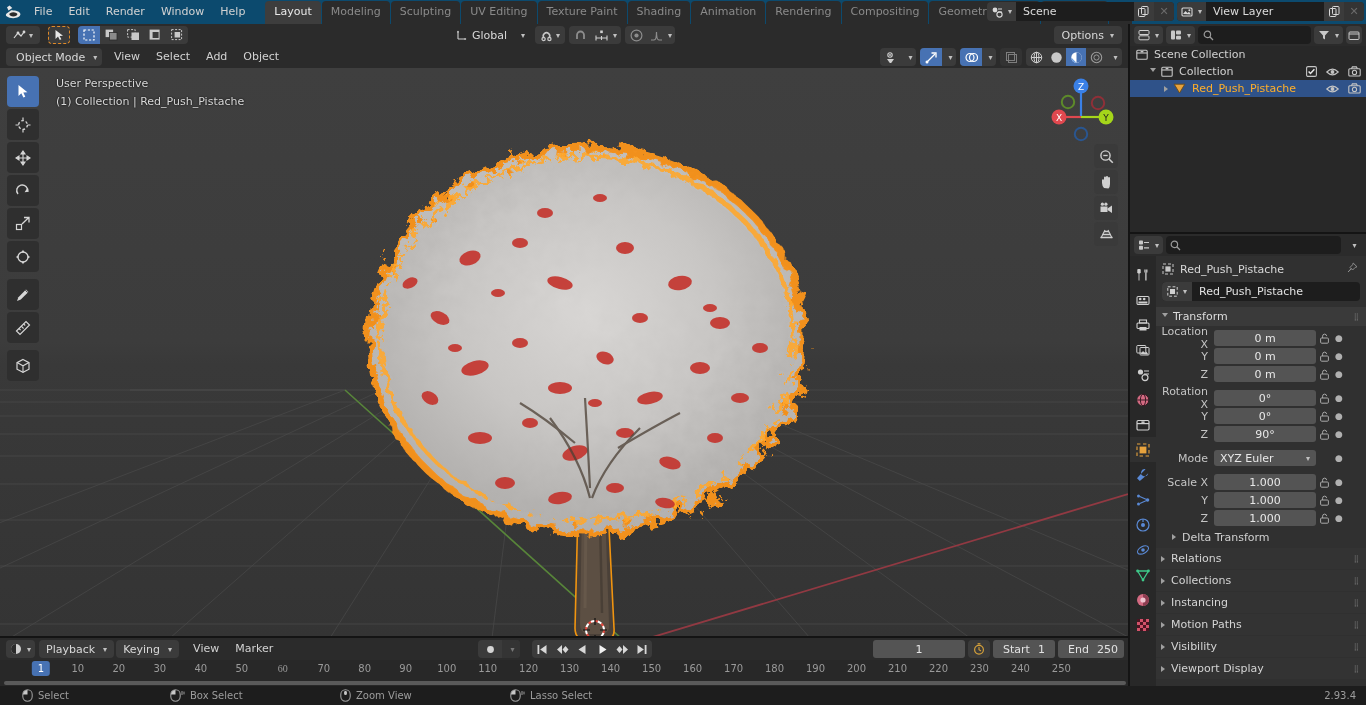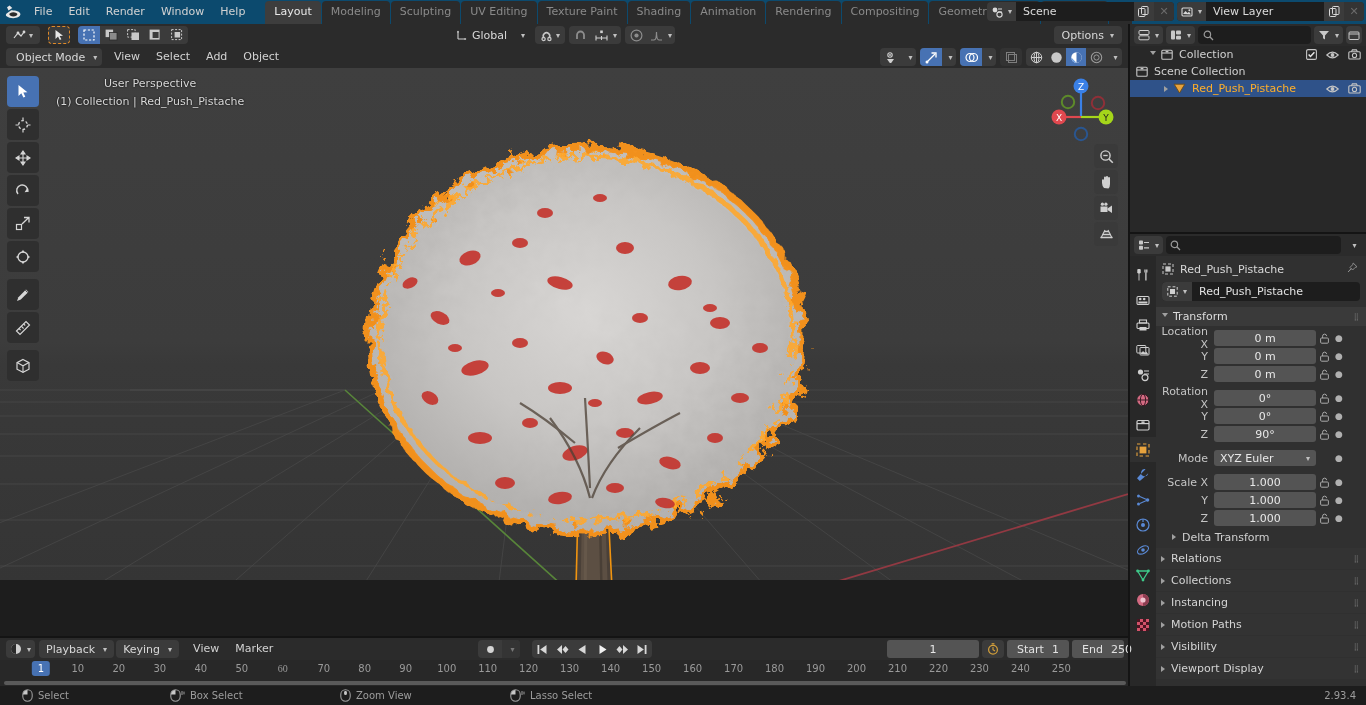--- a/index.html
+++ b/index.html
@@ -61,21 +61,21 @@
   }
   .btn.flat { background: transparent; }
   .btn.icon { width: 22px; padding: 0; }
   .btn.sel-outline { border: 1px dashed #e08a28; background: #3b3b3b; }
   .grp { display: flex; align-items: center; background:#3b3b3b; border-radius: 4px; height: 18px; overflow:hidden; }
   .grp > div { height: 18px; display:flex; align-items:center; justify-content:center; }
   .sep { width: 8px; }
   .dd-arrow { font-size: 8px; color: #c0c0c0; margin-left: 3px; }
 
   
-  .viewport { position: absolute; left: 0; top: 68px; width: 1128px; height: 512px; overflow: hidden; background:#3a3a3a;text-align:center;}
+  .viewport { position: absolute; left: 0; top: 68px; width: 1128px; height: 570px; overflow: hidden; background:#3a3a3a;}
   .vp-text { position: absolute; left: 56px; top: 9px; font-size: 11px; color: #d8d8d8; text-shadow: 0 0 2px #000; }
   .vp-text div { margin-bottom: 5px; }
 
   .toolbar-left { position: absolute; left: 7px; top: 8px; width: 32px; }
   .tool-btn {
     width: 32px; height: 31px; background: #2f2f2f; border-radius: 4px; margin-bottom: 2px;
     display: flex; align-items: center; justify-content: center;
   }
   .tool-btn.active { background: #4772b3; }
 
@@ -698,20 +698,31 @@
         <span class="dd-arrow">▾</span>
       </div>
       <div class="btn icon" style="width:16px">
         <svg width="12" height="12" viewBox="0 0 12 12">
             <rect x="1" y="3" width="10" height="7.5" rx="1" fill="none" stroke="#c8c8c8" stroke-width="1"></rect>
             <path d="M1 5 L11 5" stroke="#c8c8c8" stroke-width="1"></path>
           </svg>
       </div>
     </div>
     <div id="outliner-rows">
+        <div class="ol-row" style="padding-left: 6px;">
+          <span style="display: inline-block; width: 0px;"></span>
+          <span style="margin-right: 6px; display: flex; align-items: center;">
+            <svg width="12" height="12" viewBox="0 0 12 12">
+              <rect x="0.8" y="1.2" width="10.4" height="9" rx="1" fill="none" stroke="#c6c6c6" stroke-width="1.1"></rect>
+              <path d="M0.8 4 L11.2 4" stroke="#c6c6c6" stroke-width="1.1"></path>
+              <rect x="4.6" y="2" width="2.8" height="1.4" fill="#c6c6c6"></rect>
+            </svg>
+          </span>
+          <span class="ol-label">Scene Collection</span>
+        </div>
         <div class="ol-row" style="padding-left: 20px;">
           <span class="tri down" style="margin-right: 5px;"></span>
           <span style="margin-right: 6px; display: flex; align-items: center;">
             <svg width="12" height="12" viewBox="0 0 12 12">
               <rect x="0.8" y="1.2" width="10.4" height="9" rx="1" fill="none" stroke="#c6c6c6" stroke-width="1.1"></rect>
               <path d="M0.8 4 L11.2 4" stroke="#c6c6c6" stroke-width="1.1"></path>
               <rect x="4.6" y="2" width="2.8" height="1.4" fill="#c6c6c6"></rect>
             </svg>
           </span>
           <span class="ol-label">Collection</span>
@@ -729,31 +740,20 @@
               </svg>
             </span>
             <span style="display: flex; align-items: center;">
               <svg width="13" height="11" viewBox="0 0 13 11">
                 <rect x="0.8" y="2.8" width="11.4" height="7.2" rx="1" fill="none" stroke="#c4c4c4" stroke-width="1.1"></rect>
                 <path d="M3.4 2.8 L4.4 0.9 L8.4 0.9 L9.4 2.8" fill="none" stroke="#c4c4c4" stroke-width="1.1"></path>
                 <circle cx="6.5" cy="6.4" r="2.1" fill="none" stroke="#c4c4c4" stroke-width="1.1"></circle>
               </svg>
             </span>
           </span>
-        </div>
-        <div class="ol-row" style="padding-left: 6px;">
-          <span style="display: inline-block; width: 0px;"></span>
-          <span style="margin-right: 6px; display: flex; align-items: center;">
-            <svg width="12" height="12" viewBox="0 0 12 12">
-              <rect x="0.8" y="1.2" width="10.4" height="9" rx="1" fill="none" stroke="#c6c6c6" stroke-width="1.1"></rect>
-              <path d="M0.8 4 L11.2 4" stroke="#c6c6c6" stroke-width="1.1"></path>
-              <rect x="4.6" y="2" width="2.8" height="1.4" fill="#c6c6c6"></rect>
-            </svg>
-          </span>
-          <span class="ol-label">Scene Collection</span>
         </div>
         <div class="ol-row selected active-obj" style="padding-left: 34px;">
           <span class="tri" style="margin-right: 5px;"></span>
           <span style="margin-right: 6px; display: flex; align-items: center;">
             <svg width="13" height="13" viewBox="0 0 13 13">
               <path d="M1.2 2.2 L11.8 2.2 L6.5 11 Z" fill="#e8a33d" stroke="#6b4a13" stroke-width="0.9"></path>
             </svg>
           </span>
           <span class="ol-label">Red_Push_Pistache</span>
           <span class="ol-icons">
@@ -1203,21 +1203,21 @@
           <svg width="12" height="12" viewBox="0 0 12 12">
               <circle cx="6" cy="6.8" r="4.4" fill="none" stroke="#d4a03a" stroke-width="1.2"></circle>
               <path d="M6 4 L6 6.8 L8 8" stroke="#d4a03a" stroke-width="1.1" fill="none"></path>
               <path d="M4.6 0.8 L7.4 0.8" stroke="#d4a03a" stroke-width="1.3"></path>
             </svg>
         </div>
         <div class="startend" style="width:62px">
           <span class="lbl">Start</span>
           <span class="v">1</span>
         </div>
-        <div class="startend" style="width:52px">
+        <div class="startend" style="width:66px">
           <span class="lbl">End</span>
           <span class="v">250</span>
         </div>
       </div>
     </div>
 
     <div class="tl-ruler" id="tl-ruler">
         <div class="tick" style="left: 77.8824px;">10</div>
         <div class="tick" style="left: 118.863px;">20</div>
         <div class="tick" style="left: 159.843px;">30</div>

